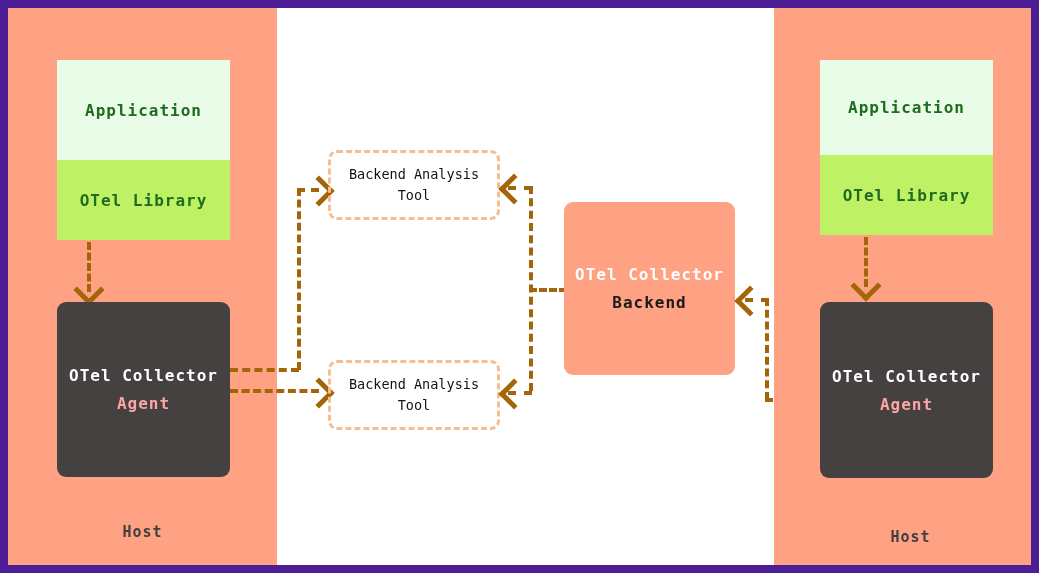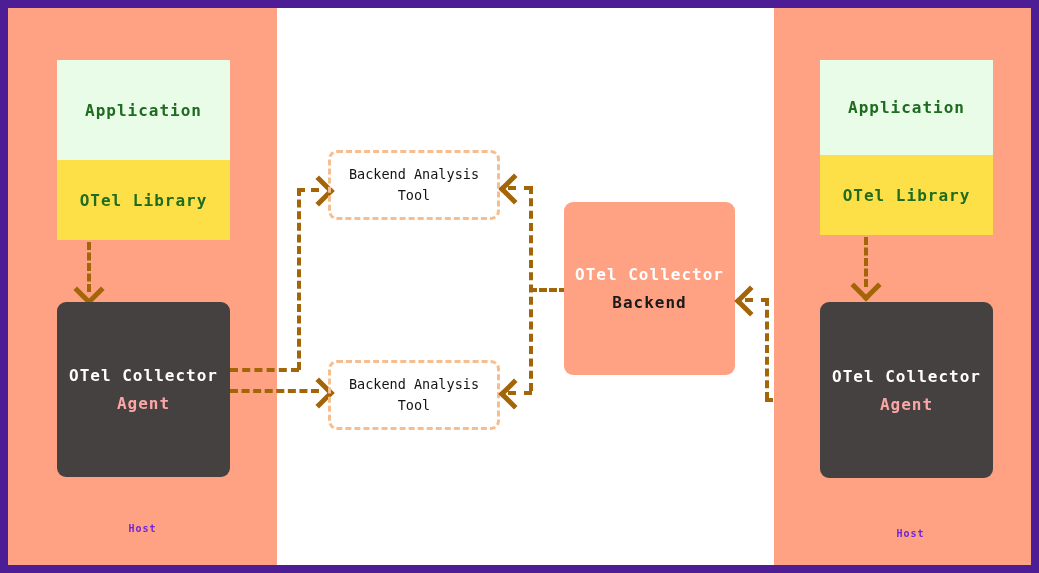--- a/index.html
+++ b/index.html
@@ -22,44 +22,44 @@
     top:0;
     bottom:0;
     background:#FFA183;
   }
   #host-left{ left:0px;  width:269px; }
   #host-right{ left:766px; right:0px; }
 
   .host-label{
     position:absolute;
     font-family:"DejaVu Sans Mono","Liberation Mono",monospace;
-    font-size:10px;
+    font-size:15px;
     font-weight:bold;
-    color:#6d28d9;
+    color:#404040;
     letter-spacing:1px;
     white-space:nowrap;
   }
   #host-label-left{ left:0; width:269px; text-align:center; top:515px; }
   #host-label-right{ left:766px; width:273px; text-align:center; top:520px; }
 
   
   .app-box, .lib-box{
     position:absolute;
     display:flex;
     align-items:center;
     justify-content:center;
     font-family:"DejaVu Sans Mono","Liberation Mono",monospace;
     font-size:16px;
     font-weight:bold;
     letter-spacing:1px;
     color:#1F6B1F;
     white-space:nowrap;
   }
   .app-box{ background:#E8FCE8; }
-  .lib-box{ background:#fde047; }
+  .lib-box{ background:#bef264; }
 
   #app-left{ left:49px; top:52px; width:173px; height:100px; }
   #lib-left{ left:49px; top:152px; width:173px; height:80px; }
   #app-right{ left:812px; top:52px; width:173px; height:95px; }
   #lib-right{ left:812px; top:147px; width:173px; height:80px; }
 
   
   .collector-dark{
     position:absolute;
     background:#444140;

